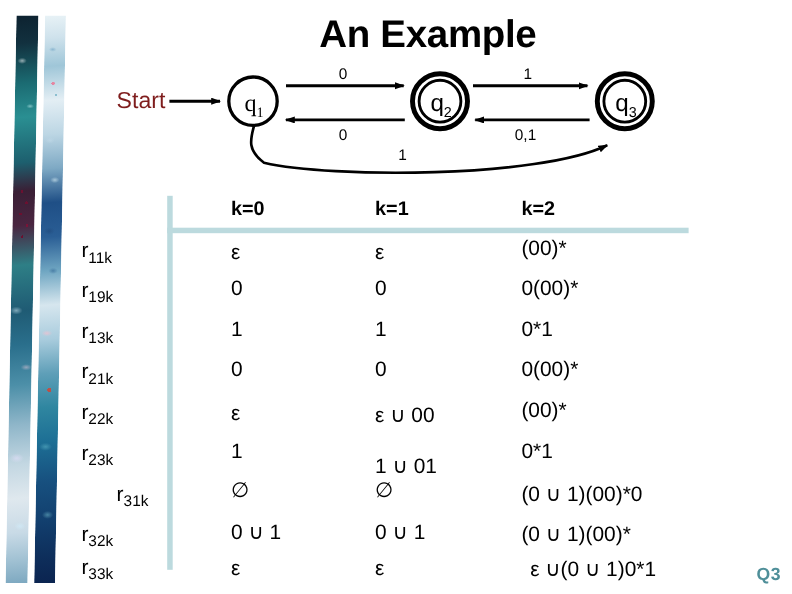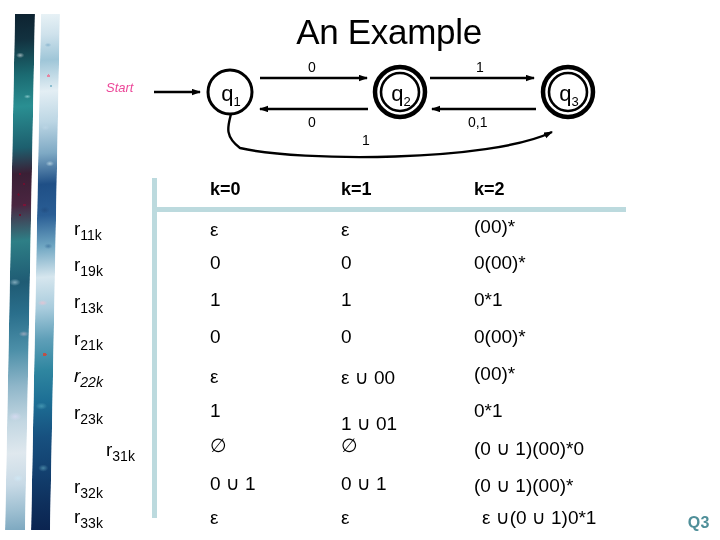--- a/index.html
+++ b/index.html
@@ -75,40 +75,39 @@
         #123f6e 89%, #0e2f5c 95%, #0b2450 100%);
   }
 
   
   #title {
     position: absolute;
     left: 58px; top: 12px;
     width: 662px;
     text-align: center;
     font-size: 35px;
-    font-weight: normal;
+    font-weight: bold;
     letter-spacing: -0.3px;
     color: #000;
     white-space: nowrap;
   }
 
   
   #automaton {
     position: absolute;
     left: 90px; top: 52px;
     width: 540px; height: 118px;
   }
   #automaton svg { display: block; }
   #start-label {
     position: absolute;
     left: 16px; top: 28px;
-    font-size: 13px;
-    color: #ec4899;
-    white-space: nowrap;
-    font-style: italic;
+    font-size: 21px;
+    color: #7f1d1d;
+    white-space: nowrap;
   }
   .edge-label {
     position: absolute;
     font-size: 14px;
     color: #000;
     white-space: nowrap;
   }
   .state-label {
     position: absolute;
     font-size: 22px;
@@ -229,21 +228,21 @@
 
     <g>
       <line x1="446" y1="57" x2="342" y2="57" stroke="#000" stroke-width="2.6" marker-end="url(#ah)"></line>
     </g>
 
     <g>
       <path d="M141,62 C138,74 134,84 150,96 C210,110 400,110 462,80" fill="none" stroke="#000" stroke-width="2.4" marker-end="url(#ah)"></path>
     </g>
   </svg>
 
-  <div class="state-label" style="left:126px; top:29px; width:30px;">q<sub>1</sub></div>
+  <div class="state-label" style="left:126px; top:29px; width:30px;font-family:Liberation Serif, serif;">q<sub>1</sub></div>
   <div class="state-label" style="left:296px; top:29px; width:30px;">q<sub>2</sub></div>
   <div class="state-label" style="left:464px; top:29px; width:30px;">q<sub>3</sub></div>
 
   <div class="edge-label" style="left:218px; top:7px;">0</div>
   <div class="edge-label" style="left:218px; top:62px;">0</div>
   <div class="edge-label" style="left:386px; top:7px;">1</div>
   <div class="edge-label" style="left:378px; top:62px;">0,1</div>
   <div class="edge-label" style="left:272px; top:80px;">1</div>
 </div>
 
@@ -268,21 +267,21 @@
   <div class="rowlabel" style="top:115px;">r<sub>13k</sub></div>
   <div class="cell c0" style="top:113px;">1</div>
   <div class="cell c1" style="top:113px;">1</div>
   <div class="cell c2" style="top:113px;">0*1</div>
 
   <div class="rowlabel" style="top:152px;">r<sub>21k</sub></div>
   <div class="cell c0" style="top:150px;">0</div>
   <div class="cell c1" style="top:150px;">0</div>
   <div class="cell c2" style="top:150px;">0(00)*</div>
 
-  <div class="rowlabel" style="top:189px;font-style:italic;">r<sub>22k</sub></div>
+  <div class="rowlabel" style="top:189px;">r<sub>22k</sub></div>
   <div class="cell c0" style="top:190px;">ε</div>
   <div class="cell c1" style="top:190px;">ε ∪ 00</div>
   <div class="cell c2" style="top:187px;">(00)*</div>
 
   <div class="rowlabel" style="top:226px;">r<sub>23k</sub></div>
   <div class="cell c0" style="top:224px;">1</div>
   <div class="cell c1" style="top:236px;text-align:right;">1 ∪ 01</div>
   <div class="cell c2" style="top:224px;">0*1</div>
 
   <div class="rowlabel" style="top:263px;margin-left:32px;">r<sub>31k</sub></div>

